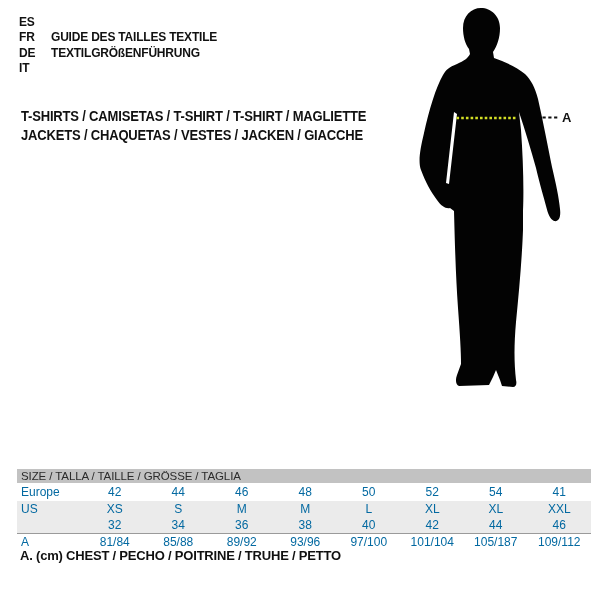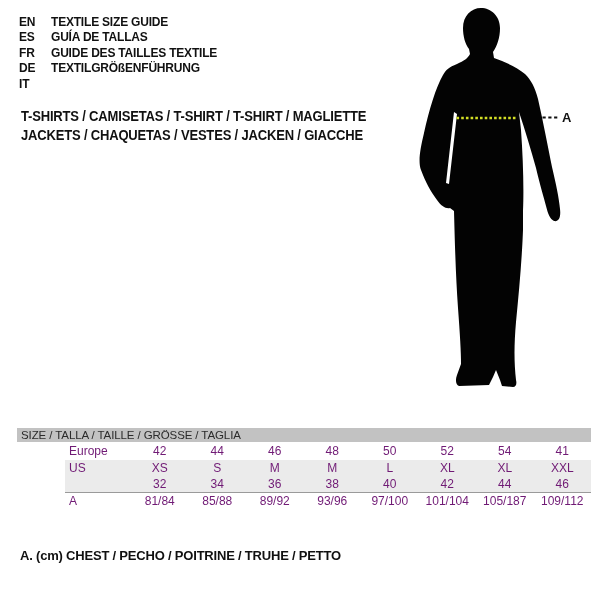--- a/index.html
+++ b/index.html
@@ -22,48 +22,43 @@
   
   .figure-layer{position:absolute;left:0;top:0;width:600px;height:600px;}
   .measure-a{font-family:"Liberation Sans","DejaVu Sans",sans-serif;
              font-size:13px;font-weight:600;fill:#111;}
 
   
   .section-title{position:absolute;left:20px;top:420px;height:14px;line-height:14px;
                  font-size:13px;font-weight:bold;letter-spacing:-0.2px;white-space:nowrap;}
 
   
-  .size-table{position:absolute;left:17px;top:428px;width:574px;}
+  .size-table{position:absolute;left:17px;top:469px;width:574px;}
   .thead{height:14px;line-height:14px;background:#c2c2c2;color:#2b2b2b;
          font-size:11.5px;padding-left:4px;letter-spacing:-0.1px;}
-  .trow{display:grid;grid-template-columns:66px repeat(8,1fr);color:#701a75;font-size:12px;margin-left:48px;}
+  .trow{display:grid;grid-template-columns:66px repeat(8,1fr);color:#0369a1;font-size:12px;}
   .trow .tcell{text-align:center;overflow:hidden;white-space:nowrap;}
   .trow .tcell.label{text-align:left;padding-left:4px;}
   .trow.r0{height:18px;line-height:18px;background:#fff;}
   .trow.r1{height:16px;line-height:16px;background:#ebebeb;}
   .trow.r2{height:16px;line-height:16px;background:#ebebeb;}
   .trow.r3{height:17px;line-height:16px;background:#fff;border-top:1px solid #9a9a9a;}
 
   
   .footnote{position:absolute;left:20px;top:549px;height:14px;line-height:14px;
             font-size:13px;font-weight:bold;letter-spacing:-0.2px;white-space:nowrap;text-align:right;}
 </style>
 </head>
 <body>
 
 <div id="page">
 
   <div class="lang-list">
     <div class="lang-row">
-      <span class="lang-code">EN</span>
-      <span class="lang-label">TEXTILE SIZE GUIDE</span>
-    </div>
-    <div class="lang-row">
       <span class="lang-code">ES</span>
-      <span class="lang-label">GUÍA DE TALLAS</span>
     </div>
     <div class="lang-row">
       <span class="lang-code">FR</span>
       <span class="lang-label">GUIDE DES TAILLES TEXTILE</span>
     </div>
     <div class="lang-row">
       <span class="lang-code">DE</span>
       <span class="lang-label">TEXTILGRÖßENFÜHRUNG</span>
     </div>
     <div class="lang-row">

